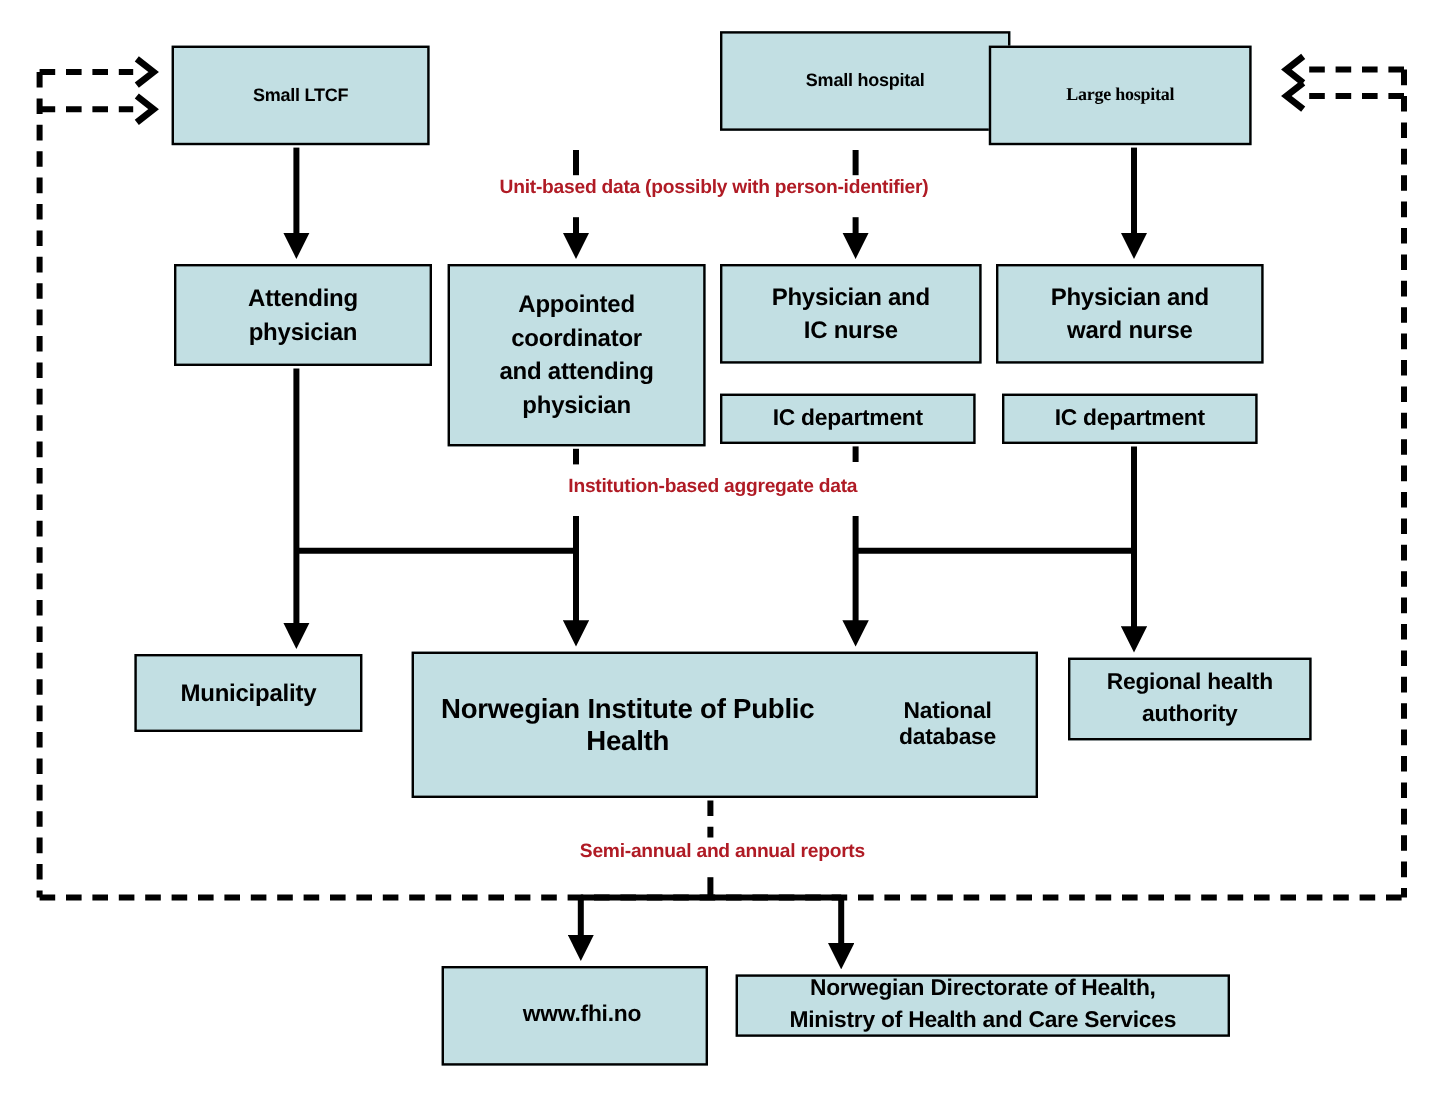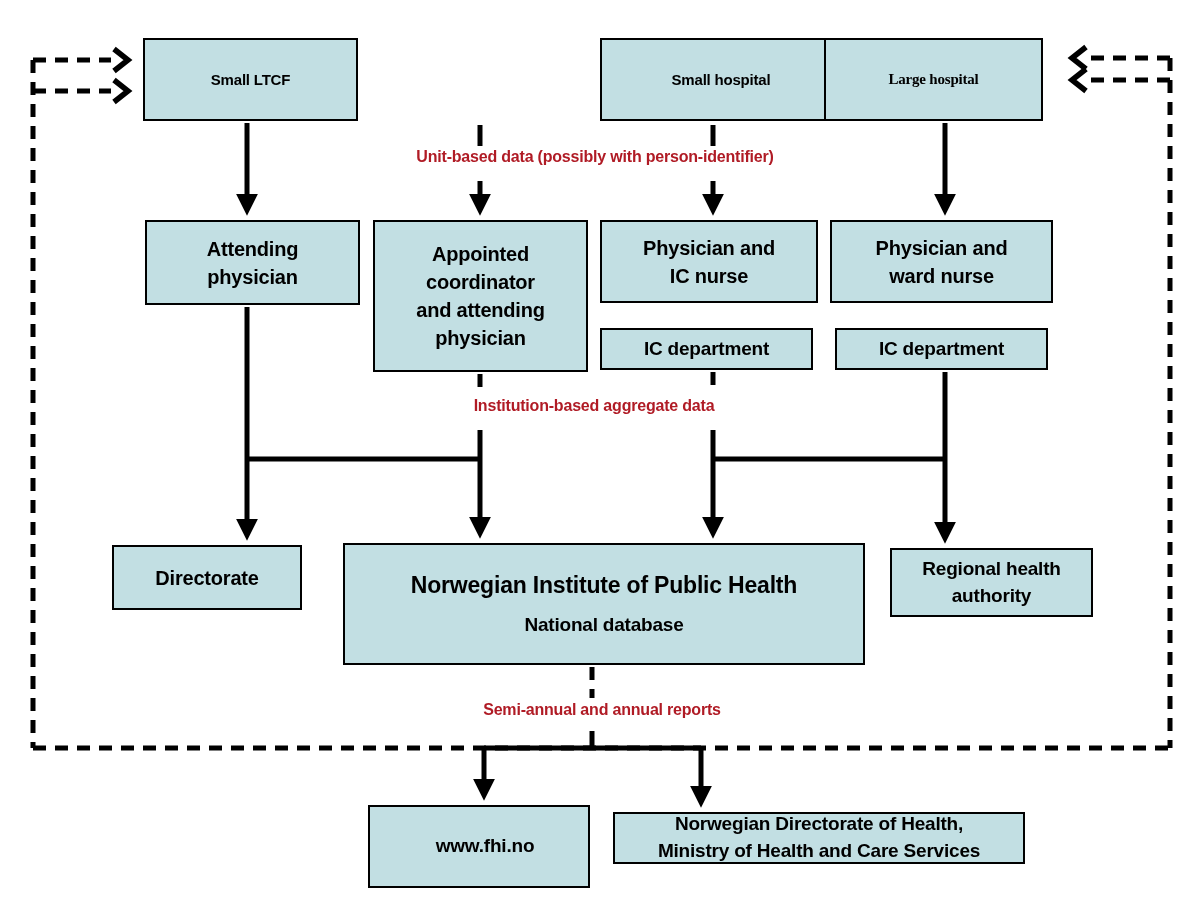--- a/index.html
+++ b/index.html
@@ -11,21 +11,21 @@
   .box{
     position:absolute;box-sizing:border-box;
     background:#c2dfe3;border:2px solid #000000;
     display:flex;align-items:center;justify-content:center;
     text-align:center;color:#000;font-weight:bold;
   }
   .box-label{white-space:pre-line;line-height:1.4;letter-spacing:-0.2px;}
   .fs21{font-size:15px;}
   .fs20{font-size:20px;}
   .fs19{font-size:19px;}
-  .niph{flex-direction:column;gap:15px;}
+  .niph{gap:15px;}
   .niph-title{font-size:23px;letter-spacing:-0.2px;}
   .niph-sub{font-size:19px;letter-spacing:-0.2px;}
   .flow-label{
     position:absolute;transform:translateX(-50%);
     white-space:nowrap;color:#b01b25;font-weight:bold;font-size:16px;
     letter-spacing:-0.2px;
   }
 </style>
 </head>
 <body>
@@ -80,21 +80,21 @@
       <path d="M592 731 V748"></path>
       <path d="M484 748 H701"></path>
       <path d="M484 748 V792" marker-end="url(#ah)"></path>
       <path d="M701 748 V799" marker-end="url(#ah)"></path>
     </g>
   </svg>
 
   <div class="box" style="left:143px;top:38px;width:215px;height:83px;">
     <span class="box-label fs21">Small LTCF</span>
   </div>
-  <div class="box" style="left:600px;top:38px;width:242px;height:83px;">
+  <div class="box" style="left:600px;top:26px;width:242px;height:83px;">
     <span class="box-label fs21">Small hospital</span>
   </div>
   <div class="box" style="left:824px;top:38px;width:219px;height:83px;font-family:Liberation Serif, serif;">
     <span class="box-label fs21">Large hospital</span>
   </div>
 
   <div class="flow-label" style="left:595px;top:148px;">Unit-based data (possibly with person-identifier)</div>
 
   <div class="box" style="left:145px;top:220px;width:215px;height:85px;">
     <span class="box-label fs20">Attending
@@ -118,21 +118,21 @@
   <div class="box" style="left:600px;top:328px;width:213px;height:42px;">
     <span class="box-label fs19">IC department</span>
   </div>
   <div class="box" style="left:835px;top:328px;width:213px;height:42px;">
     <span class="box-label fs19">IC department</span>
   </div>
 
   <div class="flow-label" style="left:594px;top:397px;">Institution-based aggregate data</div>
 
   <div class="box" style="left:112px;top:545px;width:190px;height:65px;">
-    <span class="box-label fs20">Directorate</span>
+    <span class="box-label fs20">Municipality</span>
   </div>
   <div class="box niph" style="left:343px;top:543px;width:522px;height:122px;">
     <span class="niph-title">Norwegian Institute of Public Health</span>
     <span class="niph-sub">National database</span>
   </div>
   <div class="box" style="left:890px;top:548px;width:203px;height:69px;">
     <span class="box-label fs19">Regional health
 authority</span>
   </div>
 

